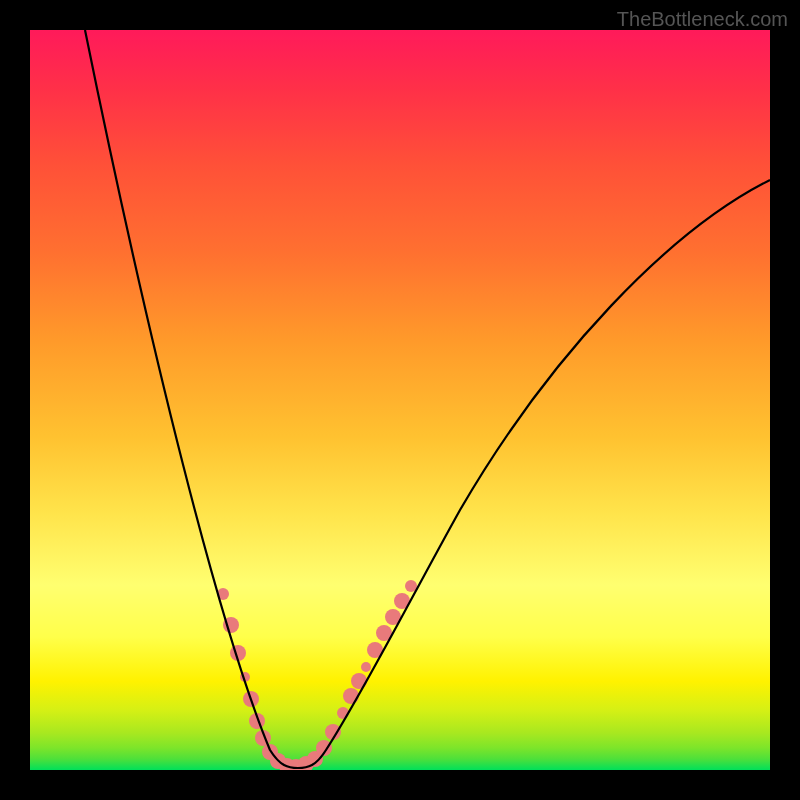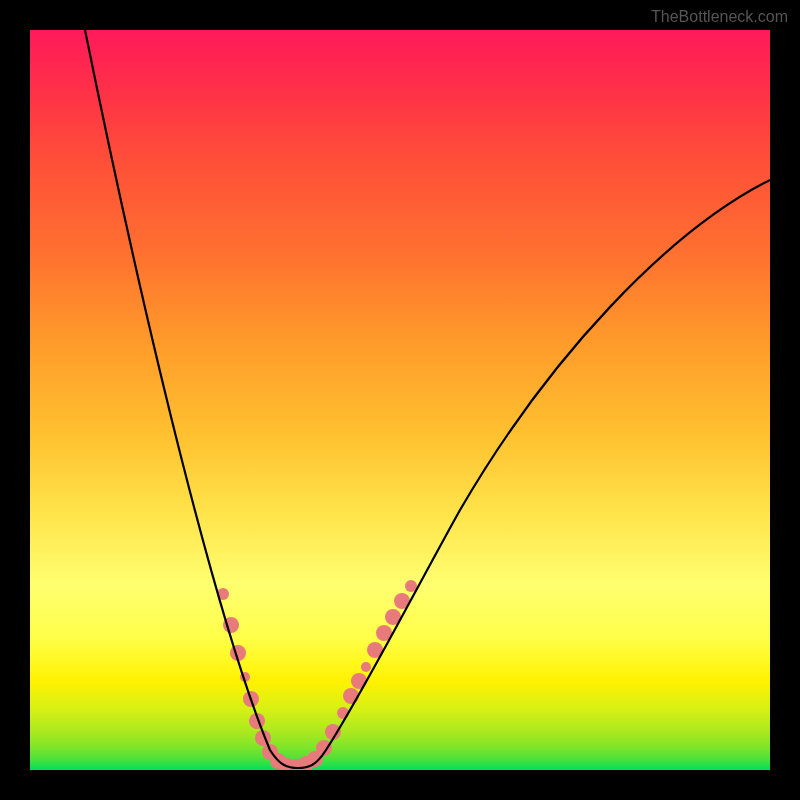--- a/index.html
+++ b/index.html
@@ -13,21 +13,21 @@
       background: #000;
       position: relative;
       overflow: hidden;
     }
     .watermark {
       position: absolute;
       top: 8px;
       right: 12px;
       color: #555;
       font-family: Arial, sans-serif;
-      font-size: 16px;
+      font-size: 20px;
       z-index: 100;
     }
     .plot-area {
       position: absolute;
       top: 30px;
       left: 30px;
       width: 740px;
       height: 740px;
       background: linear-gradient(to top,
         #00e05a 0%,

